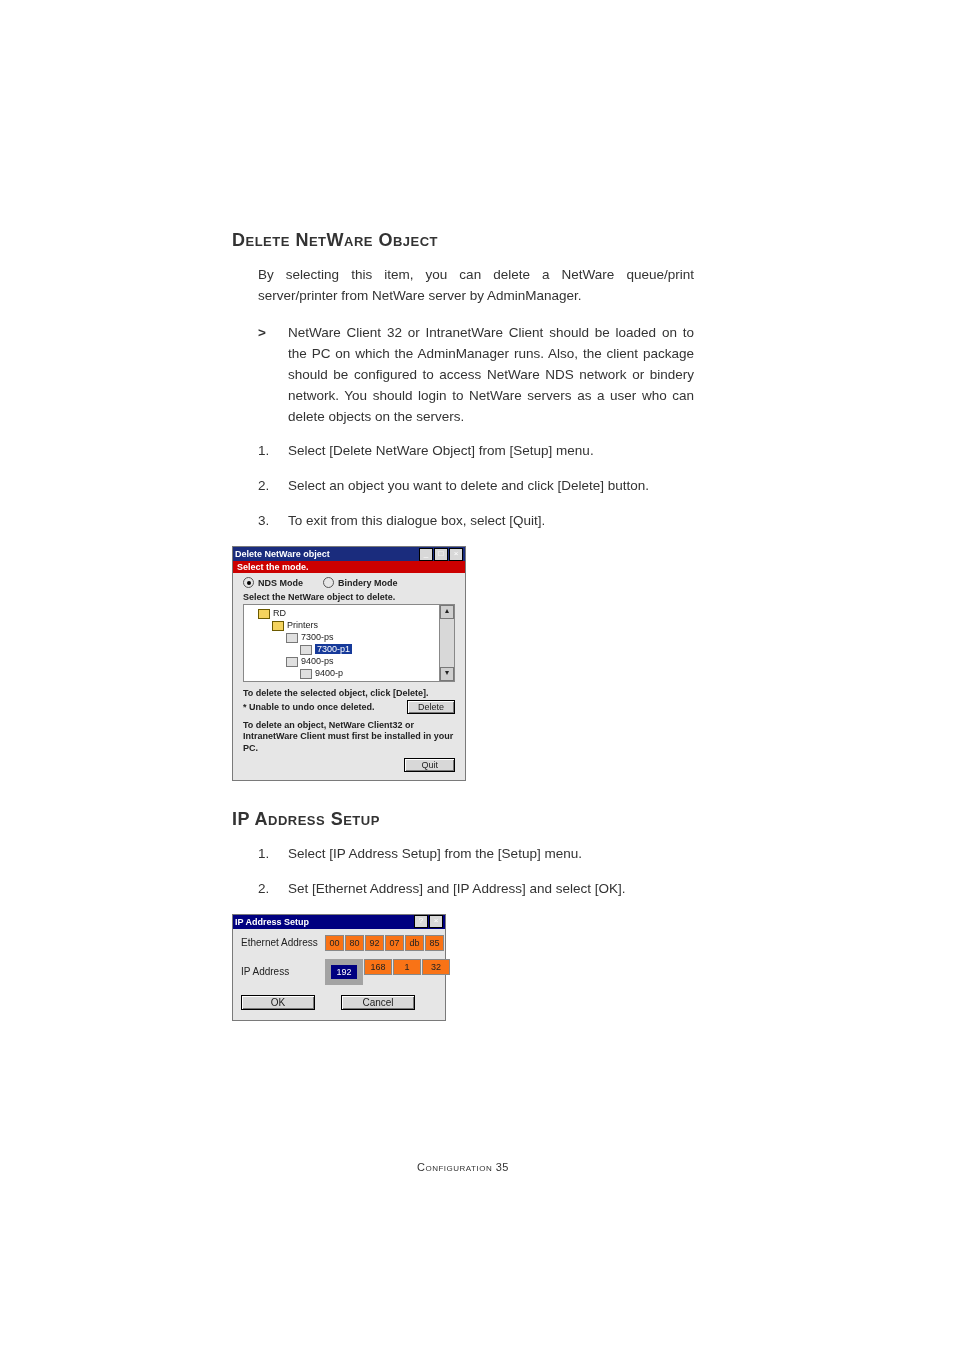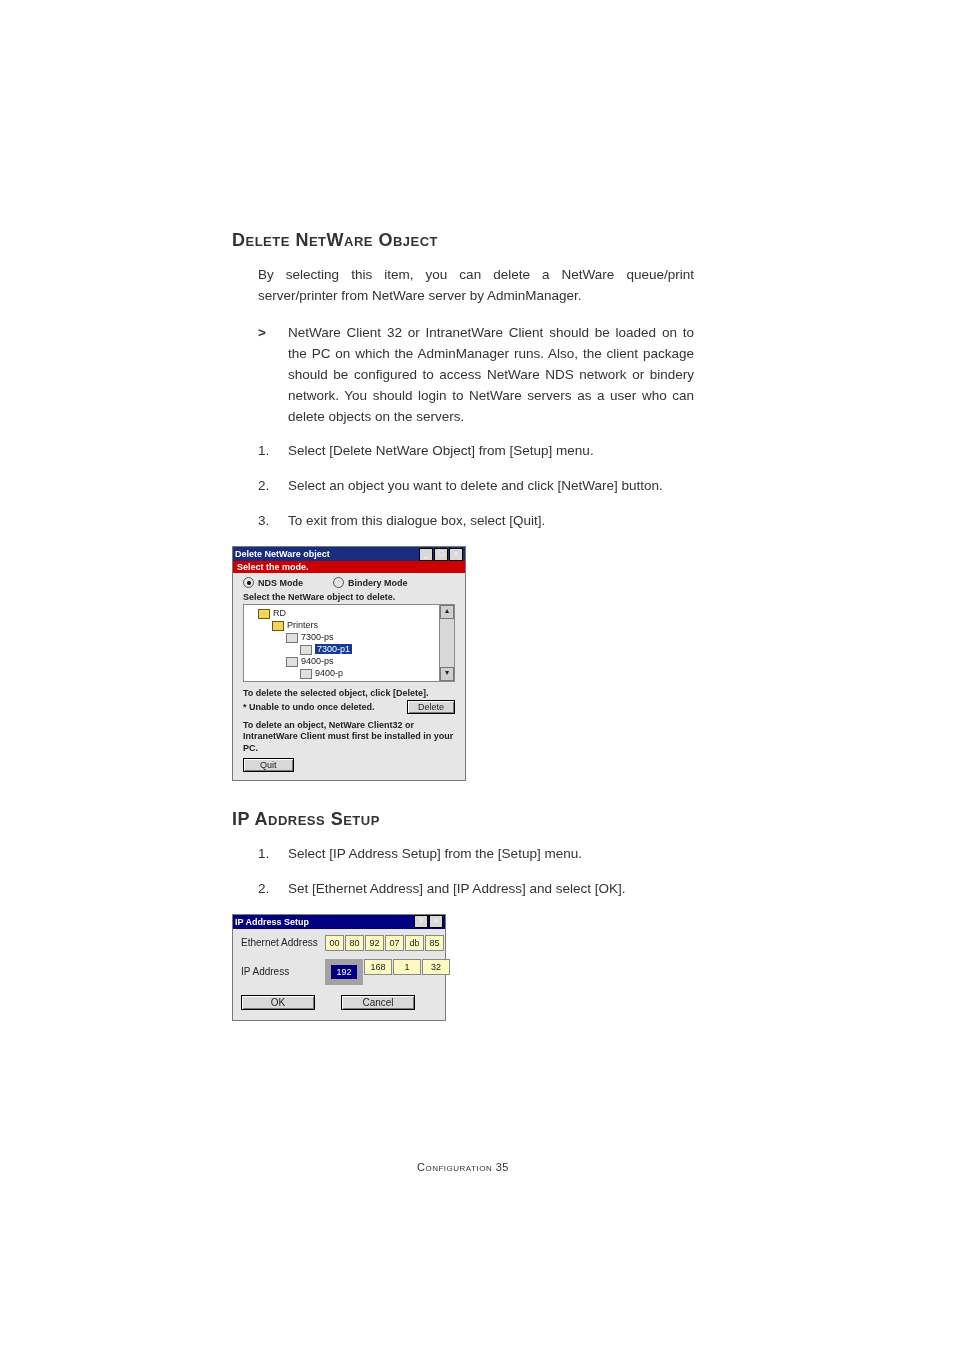--- a/index.html
+++ b/index.html
@@ -11,43 +11,43 @@
   .marker{flex:0 0 30px;font-weight:400}
   .marker.bold{font-weight:700}
   .txt{flex:1}
   .img-box{margin:6px 0 28px 0}
   .dlg1{width:232px;border:1px solid #7a7a7a;background:#e6e6e6;font-family:"MS Sans Serif",Tahoma,sans-serif;font-size:9px;color:#222}
   .dlg1 .ttl{display:flex;align-items:center;height:14px;background:linear-gradient(#1a2c7d,#1a2c7d);color:#fff;padding:0 2px}
   .dlg1 .ttl .t{flex:1;font-weight:700;font-size:9px}
   .winbtns{display:flex;gap:1px}
   .winbtn{width:12px;height:11px;background:#d8d8d8;border:1px solid #000;font-size:8px;line-height:9px;text-align:center}
   .redbar{background:#c00;color:#fff;font-weight:700;padding:1px 4px;font-size:9px}
-  .radios{display:flex;gap:30px;padding:4px 10px;font-size:9px;font-weight:700}
+  .radios{display:flex;gap:20px;padding:4px 10px;font-size:9px;font-weight:700}
   .radio{display:flex;align-items:center;gap:4px}
   .rdot{width:9px;height:9px;border:1px solid #555;border-radius:50%;display:flex;align-items:center;justify-content:center}
   .rdot .fill{width:4px;height:4px;background:#000;border-radius:50%}
   .lbl{padding:0 10px 2px;font-size:9px;font-weight:700}
   .tree{margin:0 10px 4px;border:1px solid #888;background:#fff;height:74px;position:relative;padding:2px 0 0 14px;font-size:9px;overflow:hidden}
   .tree .ln{white-space:nowrap;line-height:12px}
   .tree .ic{display:inline-block;width:10px;height:8px;background:#f4d35e;border:1px solid #6b5a00;vertical-align:middle;margin-right:3px}
   .tree .ic.prn{background:#e0e0e0;border-color:#777}
   .tree .sel{background:#163a9a;color:#fff;padding:0 2px}
   .tree .sb{position:absolute;right:0;top:0;bottom:0;width:14px;background:#d8d8d8;border-left:1px solid #888;display:flex;flex-direction:column;justify-content:space-between;align-items:center}
   .tree .sb .arr{width:12px;height:12px;background:#cfcfcf;border:1px solid #777;font-size:8px;line-height:10px;text-align:center}
   .note{padding:2px 10px;font-size:9px;font-weight:700}
   .btn3d{padding:1px 10px;border:1px solid #000;background:#d8d8d8;font-size:9px;box-shadow:inset 1px 1px 0 #fff,inset -1px -1px 0 #777}
   .note2{padding:2px 10px;font-size:9px;font-weight:700;line-height:1.25}
-  .btnrow2{display:flex;padding:2px 10px 8px}
+  .btnrow2{display:flex;justify-content:flex-end;padding:2px 10px 8px}
   .dlg2{width:212px;border:1px solid #7a7a7a;background:#e6e6e6;font-family:"MS Sans Serif",Tahoma,sans-serif;font-size:10px;color:#222}
   .dlg2 .ttl2{display:flex;align-items:center;height:14px;background:#000080;color:#fff;padding:0 2px}
   .dlg2 .ttl2 .t{flex:1;font-weight:700;font-size:9px}
   .drow{display:flex;align-items:center;padding:6px 8px 2px}
   .dlbl{flex:0 0 84px;font-size:10px}
   .cells{display:flex;gap:1px}
-  .cell{width:17px;height:14px;border:1px solid #888;background:#fef9c3;font-size:9px;text-align:center;line-height:14px}
+  .cell{width:17px;height:14px;border:1px solid #888;background:#f97316;font-size:9px;text-align:center;line-height:14px}
   .cellhl{background:#000080;color:#fff;border:6px solid #a3a3a3}
   .cellw{width:26px}
   .obtns{display:flex;gap:26px;justify-content:flex-start;padding:8px 8px 10px}
   .ob{width:72px;padding:1px 0;border:1px solid #000;background:#d8d8d8;font-size:10px;text-align:center;box-shadow:inset 1px 1px 0 #fff,inset -1px -1px 0 #777}
   .footer{text-align:center;font-variant:small-caps;letter-spacing:.5px;font-size:11px;color:#333;margin-top:140px}
 </style>
 </head>
 <body>
 
 <div class="page">
@@ -61,21 +61,21 @@
       <div class="marker bold">&gt;</div>
       <div class="txt">NetWare Client 32 or IntranetWare Client should be loaded on to the PC on which the AdminManager runs. Also, the client package should be configured to access NetWare NDS network or bindery network. You should login to NetWare servers as a user who can delete objects on the servers.</div>
     </div>
 
     <div class="row">
       <div class="marker">1.</div>
       <div class="txt">Select [Delete NetWare Object] from [Setup] menu.</div>
     </div>
     <div class="row">
       <div class="marker">2.</div>
-      <div class="txt">Select an object you want to delete and click [NetWare] button.</div>
+      <div class="txt">Select an object you want to delete and click [Delete] button.</div>
     </div>
     <div class="row">
       <div class="marker">3.</div>
       <div class="txt">To exit from this dialogue box, select [Quit].</div>
     </div>
   </div>
 
   <div class="img-box">
     <div class="dlg1">
       <div class="ttl">

